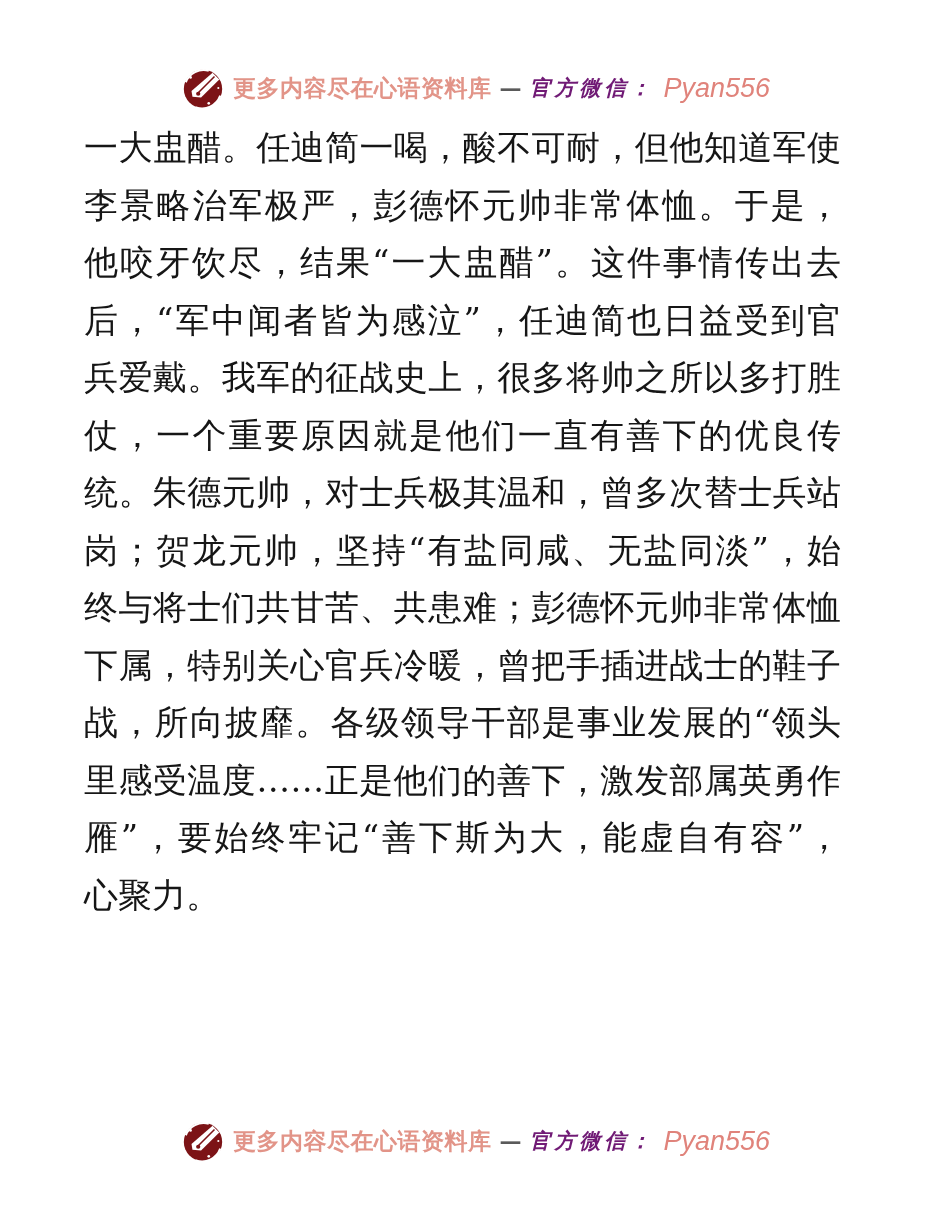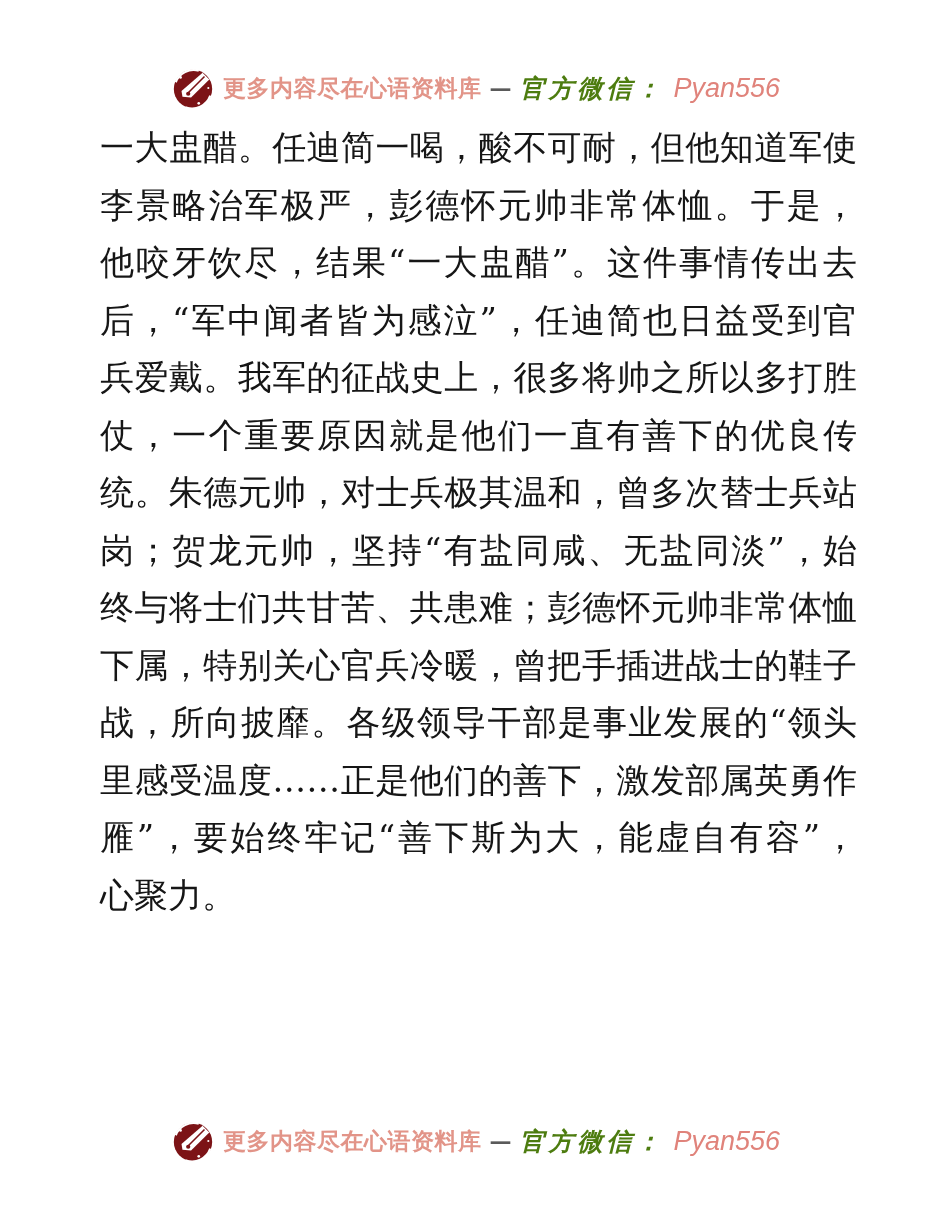--- a/index.html
+++ b/index.html
@@ -40,38 +40,38 @@
     font-family: "Liberation Serif", "DejaVu Serif", serif;
     letter-spacing: 0.5px;
   }
   .wm-dash {
     color: #5a5a5a;
     font-size: 22px;
     font-weight: bold;
     margin: 0 1px;
   }
   .wm-label {
-    color: #4d7c0f;
-    font-size: 25px;
+    color: #701a75;
+    font-size: 21px;
     font-style: italic;
     font-weight: bold;
     font-family: "Liberation Serif", "DejaVu Serif", serif;
     letter-spacing: 4px;
   }
   .wm-id {
     color: #e0837b;
     font-size: 27px;
     font-family: "Liberation Sans", "DejaVu Sans", sans-serif;
     margin-left: 2px;
     font-style: italic;
   }
   
   .doc-body {
     position: absolute;
-    left: 100px;
+    left: 84px;
     top: 119px;
     width: 757px;
     color: #161616;
   }
   .text-line {
     height: 57.5px;
     line-height: 57.5px;
     font-size: 34px;
     font-weight: 400;
     text-align: justify;

